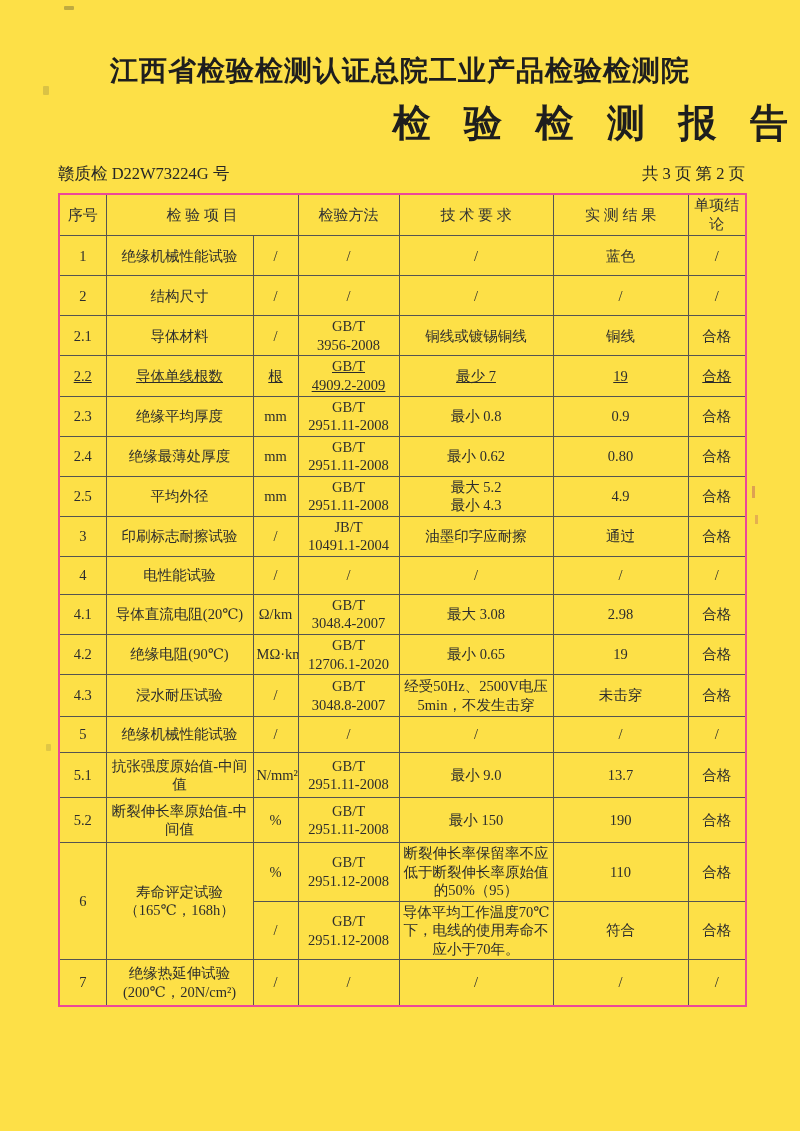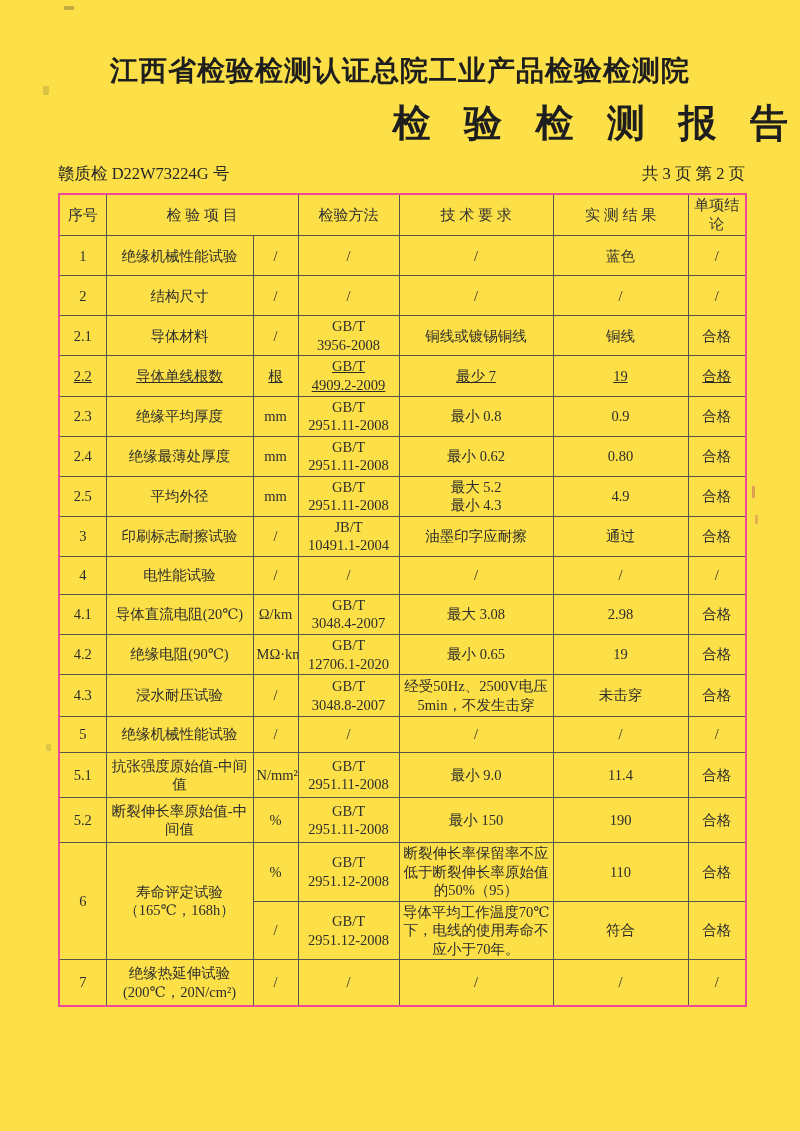--- a/index.html
+++ b/index.html
@@ -230,21 +230,21 @@
           <td data-name="cell-result">/</td>
           <td data-name="cell-conclusion">/</td>
         </tr>
         <tr data-name="table-row" style="height: 45px; padding-left: 24px;">
           <td data-name="cell-seq">5.1</td>
           <td data-name="cell-item">抗张强度原始值-中间值</td>
           <td data-name="cell-unit">N/mm²</td>
           <td data-name="cell-method">GB/T
 2951.11-2008</td>
           <td data-name="cell-requirement">最小 9.0</td>
-          <td data-name="cell-result">11.4</td>
+          <td data-name="cell-result">13.7</td>
           <td data-name="cell-conclusion">合格</td>
         </tr>
         <tr data-name="table-row" style="height: 45px;">
           <td data-name="cell-seq">5.2</td>
           <td data-name="cell-item">断裂伸长率原始值-中间值</td>
           <td data-name="cell-unit">%</td>
           <td data-name="cell-method">GB/T
 2951.11-2008</td>
           <td data-name="cell-requirement">最小 150</td>
           <td data-name="cell-result">190</td>

